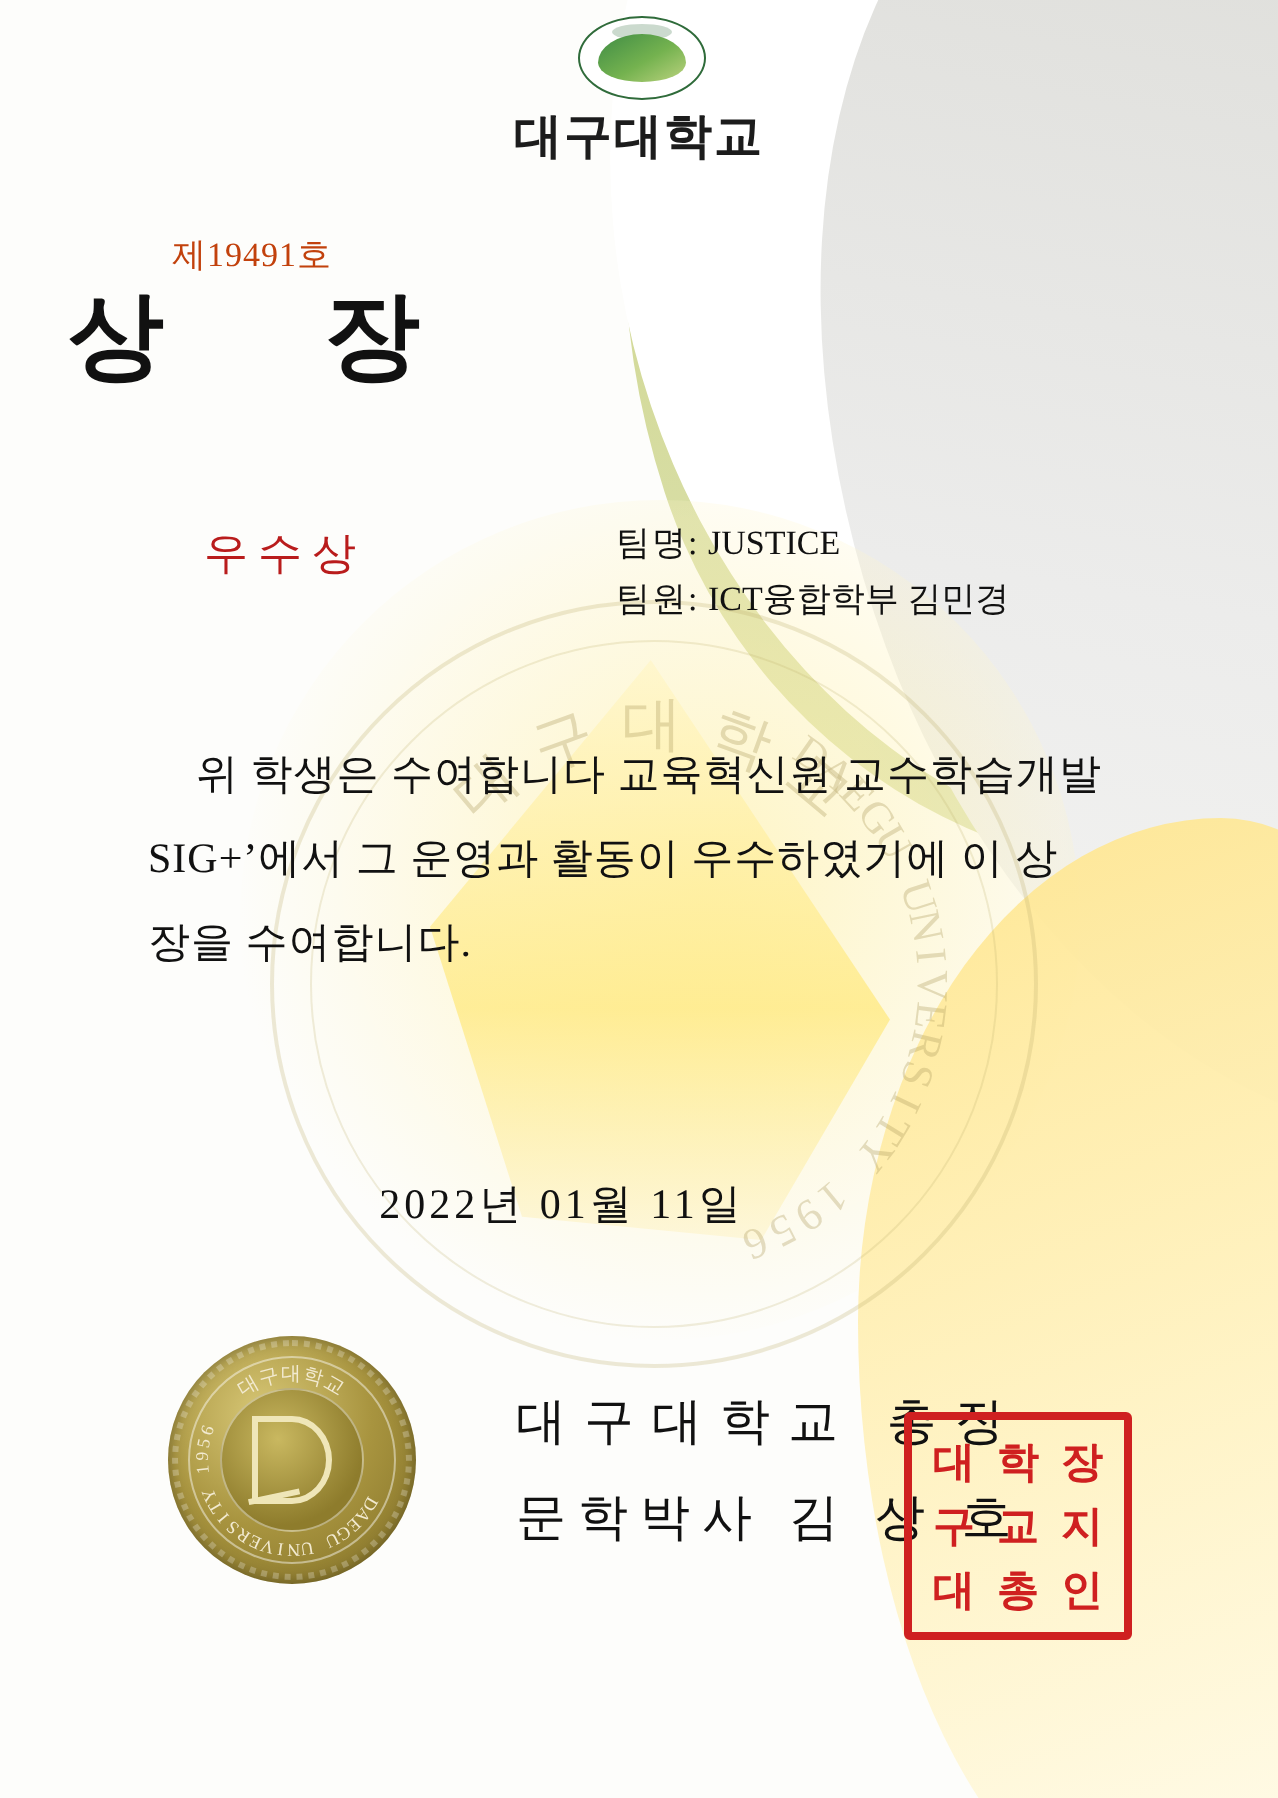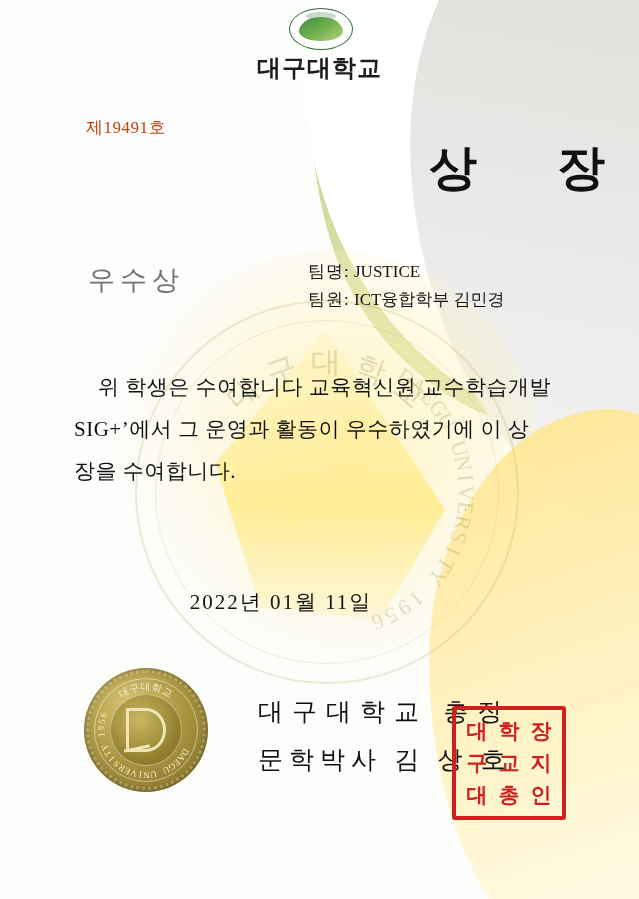--- a/index.html
+++ b/index.html
@@ -182,34 +182,34 @@
     font-size: 17px;
     color: #c2410c;
     letter-spacing: 0.5px;
     margin-top: 16px;
   }
   .title {
     position: absolute;
     top: 136px;
     left: 0;
     width: 639px;
-    text-align: right;
+    text-align: left;
     font-size: 48px;
     font-weight: bold;
     letter-spacing: 34px;
     text-indent: 34px;
     color: #111;
   }
   .award-name {
     position: absolute;
     top: 262px;
-    left: 88px;
-    font-size: 27px;
+    left: 102px;
+    font-size: 22px;
     letter-spacing: 5px;
-    color: #737373;
+    color: #b91c1c;
   }
   .team-block {
     position: absolute;
     top: 258px;
     left: 308px;
     font-size: 17px;
     line-height: 28px;
     color: #111;
   }
   .team-block .row { white-space: nowrap; }

